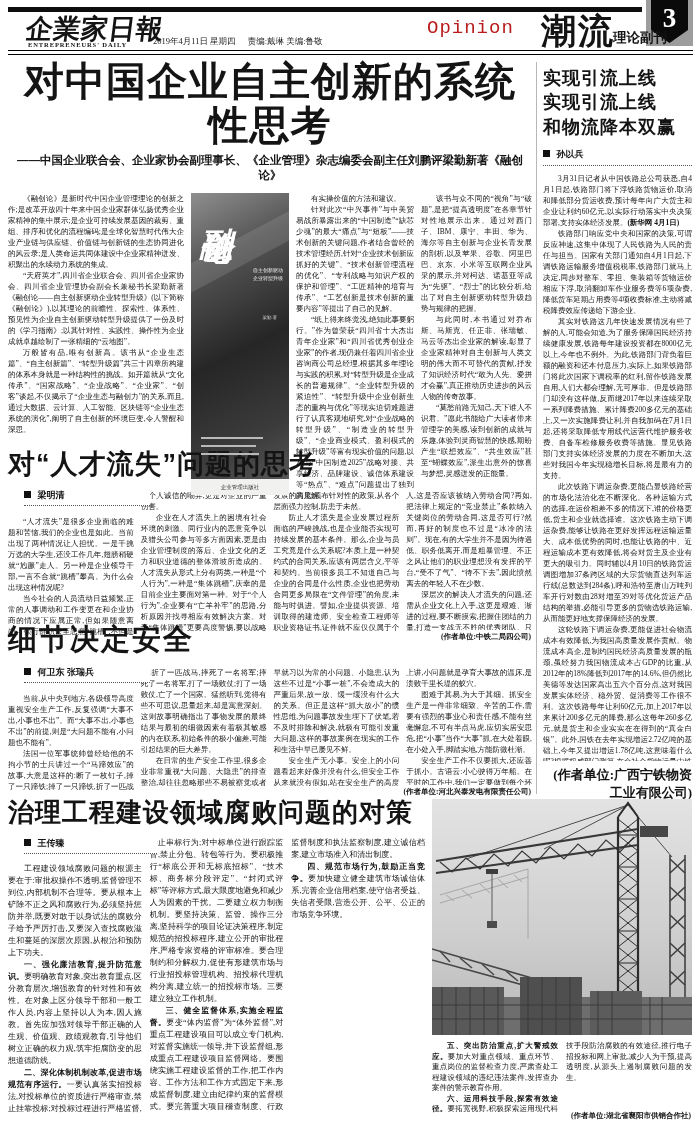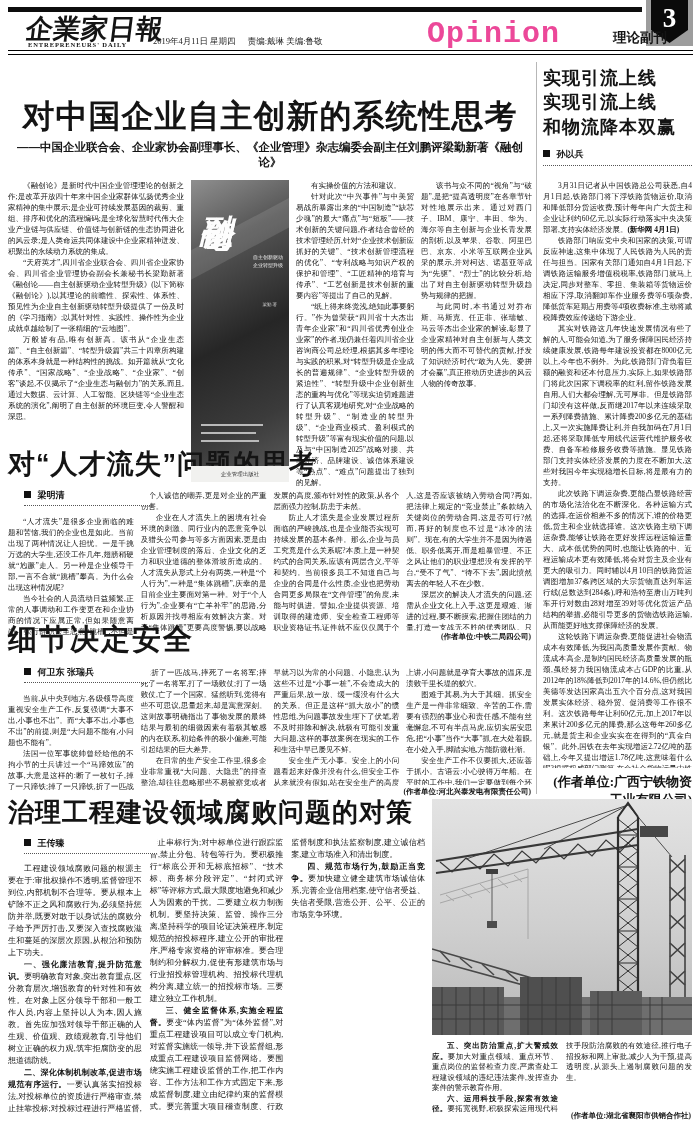--- a/index.html
+++ b/index.html
@@ -14,39 +14,39 @@
   .shield-wrap{position:absolute;left:646px;top:0;width:47px;height:46px;background:#9d9d9d;}
   .shield{position:absolute;left:5px;top:0;width:37px;height:43px;background:#0a0a0a;
           clip-path:polygon(0 0,100% 0,100% 70%,50% 100%,0 70%);display:flex;justify-content:center;}
   .shield span{color:#fff;font-size:27px;font-weight:bold;line-height:36px;}
   .logo{position:absolute;left:26px;top:11px;font-size:27px;font-weight:900;
         transform:skewX(-7deg);letter-spacing:0.5px;}
   .logo-en{position:absolute;left:28px;top:41px;font-size:6.5px;font-weight:bold;letter-spacing:0.9px;}
   .dateline{position:absolute;left:153px;top:36px;font-size:8.5px;color:#222;}
   .dateline span{margin-right:10px;}
   .section-en{position:absolute;left:427px;top:17px;font-family:"Liberation Mono",monospace;
-              font-size:30px;font-weight:bold;letter-spacing:1px;color:#ec4899;}
+              font-size:19px;font-weight:normal;letter-spacing:1px;color:#b91c1c;}
   .section-cn{position:absolute;left:541px;top:8px;font-size:35px;font-weight:900;letter-spacing:2px;}
   .section-sub{position:absolute;left:613px;top:29px;font-size:13.5px;font-weight:bold;}
   .hrule{position:absolute;left:8px;top:50px;width:685px;height:3px;
          border-top:1px solid #000;border-bottom:1px solid #000;}
 
   
   .byline-row{font-size:9px;font-weight:bold;font-family:"Liberation Sans",sans-serif;
               border-bottom:1px dotted #555;padding-bottom:4px;}
   .mark{display:inline-block;width:7px;height:7px;background:#111;margin-right:4px;}
   .body-txt{font-size:7.5px;line-height:11px;text-align:justify;overflow:hidden;}
   .byline-overlay{position:absolute;top:0;left:16px;background:#fff;z-index:2;}
   .byline-spacer{height:26px;}
   .author-tag{position:absolute;right:0;bottom:0;background:#fff;font-weight:bold;
               font-size:7.5px;padding:1px 1px 0 6px;z-index:2;}
 
   
   #art1{position:absolute;left:8px;top:59px;width:524px;}
-  .a1-head{font-size:32px;font-weight:900;text-align:center;letter-spacing:1px;line-height:1.1;margin-top:40px;}
+  .a1-head{font-size:40px;font-weight:900;text-align:center;letter-spacing:1px;line-height:1.1;}
   .a1-sub{font-size:11.5px;font-weight:bold;text-align:center;margin-top:6px;}
   .a1-body{display:flex;gap:7px;margin-top:10px;height:324px;}
   .a1-c1{width:176px;}
   .a1-c3{width:118px;}
   .a1-c4{width:111px;}
   .a1-col{height:100%;}
 
   
   .book{width:98px;height:302px;position:relative;flex:none;overflow:hidden;
         background:linear-gradient(153deg,#8f8f8f 0%,#565656 22%,#262626 52%,#3b3b3b 78%,#5d5d5d 100%);}
@@ -58,21 +58,21 @@
   .bk-sub{position:absolute;top:74px;right:5px;width:32px;color:#eee;font-size:5px;
           line-height:1.5;text-align:center;z-index:1;}
   .bk-author{position:absolute;top:122px;right:12px;color:#ccc;font-size:4.5px;z-index:1;}
   .bk-line{position:absolute;left:10px;height:2px;background:#b9b9b9;z-index:1;}
   .bk-pub{position:absolute;left:0;right:0;bottom:0;height:16px;background:#f1f1ef;color:#333;
           font-size:5.5px;display:flex;align-items:center;justify-content:center;z-index:1;}
 
   
   #art2{position:absolute;left:543px;top:66px;width:149px;}
   .a2-head{font-size:18px;font-weight:900;line-height:1.35;letter-spacing:1px;}
-  .a2-body{margin-top:14px;height:588px;}
+  .a2-body{margin-top:7px;height:588px;}
   .a2-author{margin-top:5px;text-align:right;font-weight:bold;font-size:13px;}
   .vdivider{position:absolute;left:536px;top:62px;width:1px;height:732px;background:#b7b7b7;}
 
   
   #art3{position:absolute;left:8px;top:446px;width:524px;}
   .a3-head{font-size:27px;font-weight:900;letter-spacing:1px;}
   .a3-body{position:relative;margin-top:8px;height:152px;
            column-count:4;column-gap:7px;column-fill:auto;}
   .a3-body .byline-overlay{width:126px;}
 
@@ -107,20 +107,21 @@
       <span>3</span>
     </div>
   </div>
   <div class="logo">企業家日報</div>
   <div class="logo-en">ENTREPRENEURS' DAILY</div>
   <div class="dateline">
     <span>2019年4月11日 星期四</span>
     <span>责编:戴琳  美编:鲁敬</span>
   </div>
   <div class="section-en">Opinion</div>
+  <div class="section-cn hd">潮流</div>
   <div class="section-sub hd">理论副刊</div>
   <div class="hrule"></div>
   <div class="vdivider"></div>
 
   <div id="art1">
     <div class="a1-head hd">对中国企业自主创新的系统性思考</div>
     <div class="a1-sub hd">——中国企业联合会、企业家协会副理事长、《企业管理》杂志编委会副主任刘鹏评梁勤新著《融创论》</div>
     <div class="a1-body">
       <div class="a1-col a1-c1 body-txt">
           <p><span>《融创论》是新时代中国企业管理理论的创新之作;是改革开放四十年来中国企业家群体弘扬优秀企业家精神的集中展示;是企业可持续发展基因的裁剪、重组、排序和优化的流程编码;是全球化智慧时代伟大企业产业链与供应链、价值链与创新链的生态协同进化的风云录;是人类命运共同体建设中企业家精神迸发、积聚出的永续动力系统的集成。</span></p>
@@ -137,20 +138,21 @@
         <div class="bk-pub">企业管理出版社</div>
       </div>
       <div class="a1-col a1-c3 body-txt">
           <p><span>有实操价值的方法和建议。</span></p>
           <p><span>针对此次“中兴事件”与中美贸易战所暴露出来的“中国制造”“缺芯少魂”的最大“痛点”与“短板”——技术创新的关键问题,作者结合曾经的技术管理经历,针对“企业技术创新应抓好的关键”、“技术创新管理流程的优化”、“专利战略与知识产权的保护和管理”、“工匠精神的培育与传承”、“工艺创新是技术创新的重要内容”等提出了自己的见解。</span></p>
           <p><span>“纸上得来终觉浅,绝知此事要躬行。”作为曾荣获“四川省十大杰出青年企业家”和“四川省优秀创业企业家”的作者,现仍兼任着四川省企业咨询商公司总经理,根据其多年理论与实践的积累,对“转型升级是企业成长的普遍规律”、“企业转型升级的紧迫性”、“转型升级中企业创新生态的重构与优化”等现实迫切难题进行了认真客观地研究,对“企业战略的转型升级”、“制造业的转型升级”、“企业商业模式、盈利模式的转型升级”等富有现实价值的问题,以及与“中国制造2025”战略对接、共享经济、品牌建设、诚信体系建设等“热点”、“难点”问题提出了独到的见解。</span></p>
         </div>
       <div class="a1-col a1-c4 body-txt">
           <p><span>该书与众不同的“视角”与“破题”,是把“提高透明度”在各章节针对性地展示出来。通过对西门子、IBM、康宁、丰田、华为、海尔等自主创新与企业长青发展的剖析,以及苹果、谷歌、阿里巴巴、京东、小米等互联网企业风采的展示,并对柯达、诺基亚等成为“先驱”、“烈士”的比较分析,给出了对自主创新驱动转型升级趋势与规律的把握。</span></p>
           <p><span>与此同时,本书通过对乔布斯、马斯克、任正非、张瑞敏、马云等杰出企业家的解读,彰显了企业家精神对自主创新与人类文明的伟大而不可替代的贡献,抒发了知识经济时代“敢为人先、爱拼才会赢”,真正推动历史进步的风云人物的传奇故事。</span></p>
+          <p><span>“莫愁前路无知己,天下谁人不识君。”愿此书能给广大读者带来管理学的美感,读到创新的成就与乐趣,体验到灵商智慧的快感,期盼产生“联想效应”、“共生效应”甚至“蝴蝶效应”,派生出意外的惊喜与梦想,灵感迸发的正能量。</span></p>
         </div>
     </div>
   </div>
 
   <div id="art2">
     <div class="a2-head hd">
         <div>实现引流上线</div>
         <div>实现引流上线</div>
         <div>和物流降本双赢</div>
       </div>

